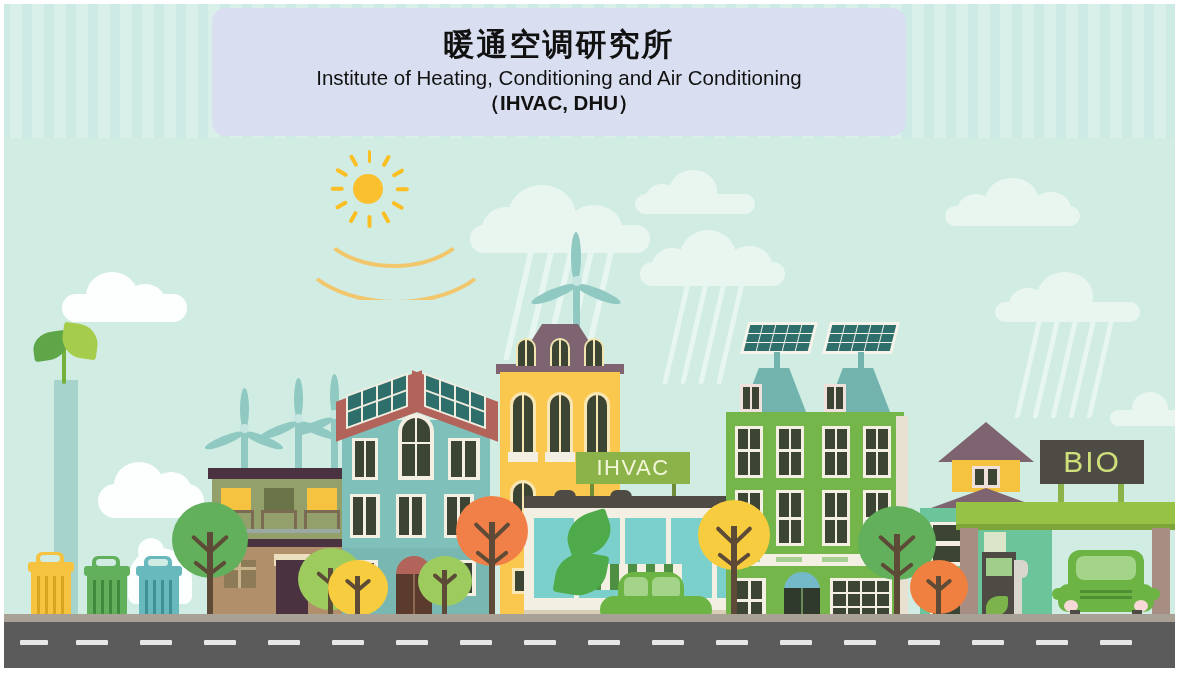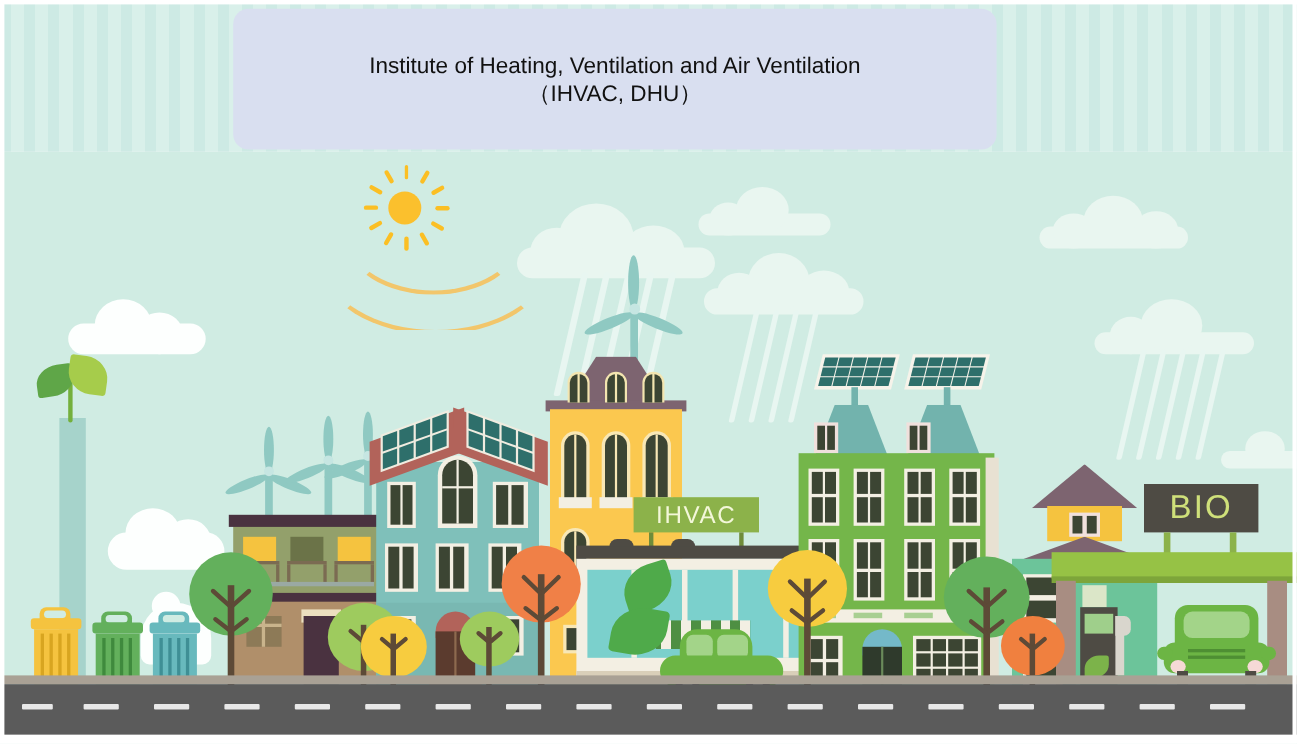--- a/index.html
+++ b/index.html
@@ -16,21 +16,21 @@
   .white-bot{position:absolute;left:0;top:668px;width:1179px;height:8px;background:#fff;}
   .edge-l{position:absolute;left:0;top:0;width:4px;height:676px;background:#fff;z-index:60;}
   .edge-r{position:absolute;right:0;top:0;width:4px;height:676px;background:#fff;z-index:60;}
 
   
   .banner{position:absolute;left:212px;top:8px;width:694px;height:128px;
      background:#d9dff0;border-radius:14px;z-index:50;display:flex;flex-direction:column;
      align-items:center;justify-content:center;color:#111;}
   .b-cn{font-size:31px;font-weight:700;letter-spacing:2px;line-height:1.12;}
   .b-en{font-size:20.5px;line-height:1.25;margin-top:2px;}
-  .b-ab{font-size:20.5px;line-height:1.25;}
+  .b-ab{font-size:20.5px;line-height:1.25;font-weight:bold;}
 
   
   .abs{position:absolute;}
   .cloud{position:absolute;background:#e9f6f0;border-radius:50%;}
   .cloudw{position:absolute;background:#fdfffe;border-radius:50%;}
   .rain{position:absolute;background:#e8f6f1;transform:skewX(-13deg);border-radius:2px;}
 
   
   .sunc{position:absolute;border-radius:50%;background:#fbc02d;}
   .ray{position:absolute;background:#fbbf24;border-radius:2px;transform-origin:50% 0%;}
@@ -674,20 +674,21 @@
     <div class="dash" style="left:716px;width:32px;"></div>
     <div class="dash" style="left:780px;width:32px;"></div>
     <div class="dash" style="left:844px;width:32px;"></div>
     <div class="dash" style="left:908px;width:32px;"></div>
     <div class="dash" style="left:972px;width:32px;"></div>
     <div class="dash" style="left:1036px;width:32px;"></div>
     <div class="dash" style="left:1100px;width:32px;"></div>
   </div>
 
   <div class="banner">
-    <div class="b-en">Institute of Heating, Ventilation and Air Ventilation</div>
+    <div class="b-cn">暖通空调研究所</div>
+    <div class="b-en">Institute of Heating, Conditioning and Air Conditioning</div>
     <div class="b-ab">（IHVAC, DHU）</div>
   </div>
 
   <div class="white-bot"></div>
   <div class="edge-l"></div>
   <div class="edge-r"></div>
 </div>
 
 </body></html>

